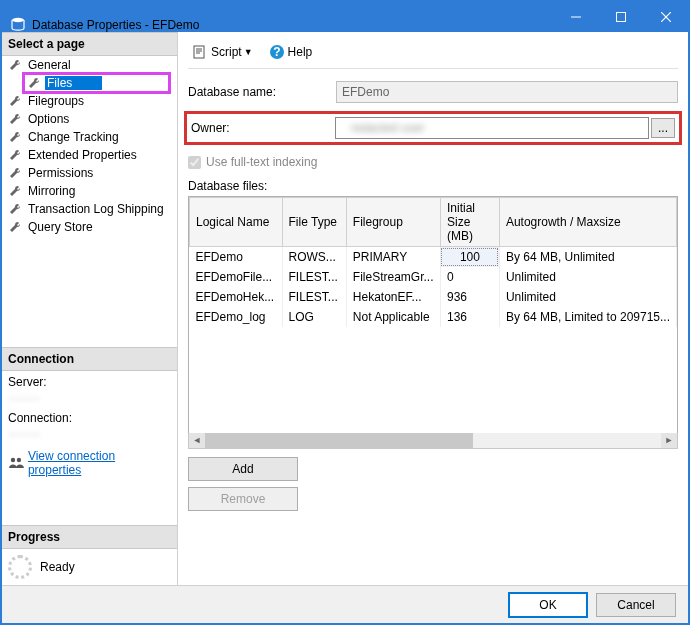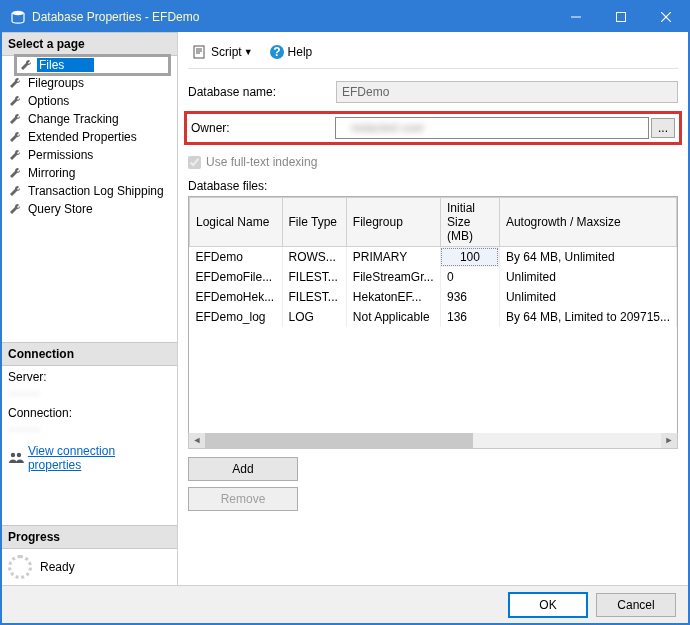--- a/index.html
+++ b/index.html
@@ -1,35 +1,35 @@
 <!DOCTYPE html>
 <html><head>
 <meta charset="utf-8">
 <style>
 * { box-sizing: border-box; margin: 0; padding: 0; font-family: "Segoe UI", Tahoma, sans-serif; font-size: 12px; }
 body { background: #fff; width: 690px; height: 625px; overflow: hidden; border: 2px solid #2e7cd6; }
 
 
-.titlebar { height: 30px; background: #2e7cd6; color: #fef9c3; display: flex; align-items: center; }
+.titlebar { height: 30px; background: #2e7cd6; color: #000000; display: flex; align-items: flex-end; }
 .titlebar .icon { width: 16px; height: 16px; margin: 0 6px 0 8px; display: flex; align-items: center; justify-content: center; }
 .titlebar .title { flex: 1; font-size: 12px; }
 .titlebar .winbtns { display: flex; height: 100%; }
 .titlebar .winbtn { width: 45px; height: 100%; display: flex; align-items: center; justify-content: center; color: #fff; cursor: default; }
 
 .content { display: flex; height: calc(100% - 30px - 38px); }
 
 
 .sidebar { width: 176px; border-right: 1px solid #d0d0d0; background: #f0f0f0; display: flex; flex-direction: column; }
 .sidebar .sec-head { background: #e3e3e3; border-bottom: 1px solid #c8c8c8; border-top: 1px solid #c8c8c8; font-weight: bold; padding: 4px 6px; }
 .sidebar .pages { background: #fff; flex-shrink: 0; }
 .sidebar .page-item, .conn-item { padding: 2px 6px; display: flex; align-items: center; cursor: default; white-space: nowrap; }
 .sidebar .page-item .w-icon { width: 14px; height: 14px; margin-right: 4px; flex-shrink: 0; }
 .sidebar .page-item.selected .label { background: #0078d7; color: #fff; }
 .sidebar .page-item .label { padding: 0 2px; }
-.sidebar .highlight-box { border: 3px solid #a3a3a3; margin: -2px 6px -2px 12px; }
+.sidebar .highlight-box { border: 3px solid #d946ef; margin: -2px 6px -2px 20px; }
 .sidebar .filler { flex: 1; background: #fff; }
 
 .conn { background: #fff; padding: 4px 6px; font-size: 11px; }
 .conn .row { margin-bottom: 2px; }
 .conn .val { color: #888; filter: blur(2.5px); }
 .conn .link { color: #0066cc; text-decoration: underline; cursor: pointer; }
 .conn .link-row { display: flex; align-items: center; }
 .conn .link-row .people { width: 16px; height: 16px; margin-right: 4px; }
 
 .progress { background: #fff; padding: 6px 6px; display: flex; align-items: center; }
@@ -108,20 +108,26 @@
         </svg>
       </div>
   </div>
 </div>
 
 <div class="content">
 
   <div class="sidebar">
     <div class="sec-head">Select a page</div>
     <div class="pages">
+      <div class="page-item">
+        <span class="w-icon"><svg viewBox="0 0 14 14">
+              <path d="M10 2a3 3 0 0 0-3 3l-5 5 2 2 5-5a3 3 0 0 0 3-3l-2 2-1-1 2-2z" fill="#666"></path>
+            </svg></span>
+        <span class="label">General</span>
+      </div>
       <div class="highlight-box">
         <div class="page-item selected" style="margin:0;padding:1px 2px;">
           <span class="w-icon"><svg viewBox="0 0 14 14">
                 <path d="M10 2a3 3 0 0 0-3 3l-5 5 2 2 5-5a3 3 0 0 0 3-3l-2 2-1-1 2-2z" fill="#666"></path>
               </svg></span>
           <span class="label" style="padding-right:30px;">Files</span>
         </div>
       </div>
       <div class="page-item">
           <span class="w-icon"><svg viewBox="0 0 14 14">

